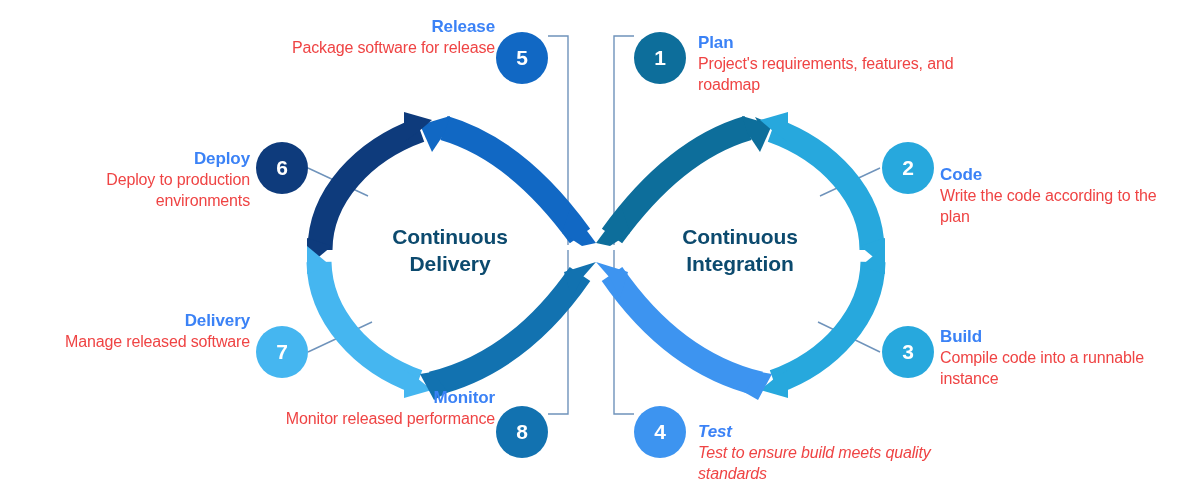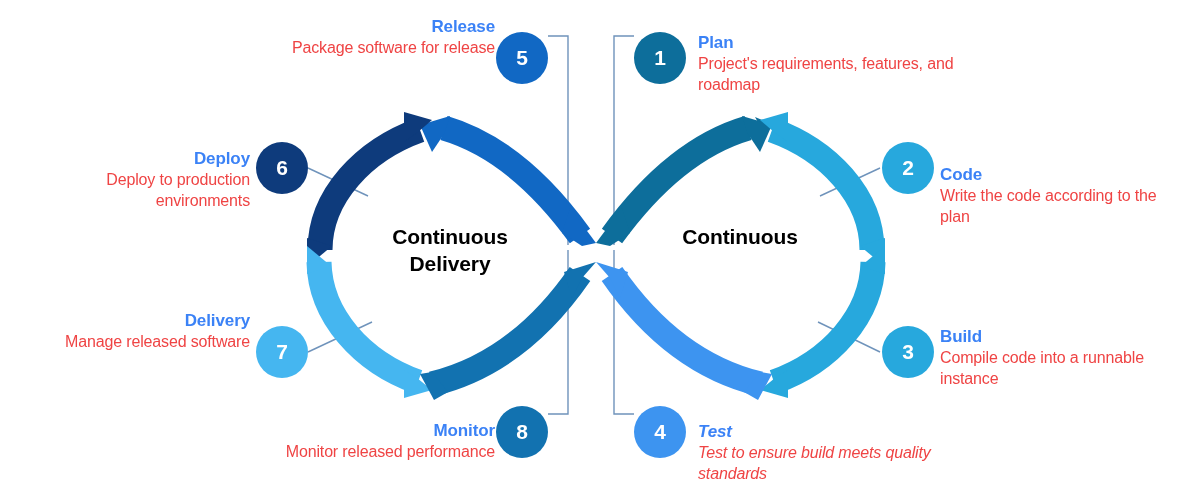--- a/index.html
+++ b/index.html
@@ -24,21 +24,21 @@
     left: 0;
     top: 0;
     width: 1177px;
     height: 500px;
   }
   .center-label {
     position: absolute;
     text-align: center;
     font-size: 21px;
     font-weight: bold;
-    color: #000000;
+    color: #0c4a6e;
     line-height: 1.28;
     letter-spacing: -0.1px;
   }
   #cd-label { left: 350px; top: 224px; width: 200px; }
   #ci-label { left: 640px; top: 224px; width: 200px; }
 
   .step-card {
     position: absolute;
   }
   .step-title {
@@ -145,20 +145,21 @@
     <polygon fill="#1272b0" points="596,262 564,272 572,298 582,278"></polygon>
     <polygon fill="#1272b0" points="420,374 434,400 448,392 432,372"></polygon>
   </svg>
 
   <div class="center-label" id="cd-label">
     <div>Continuous</div>
     <div>Delivery</div>
   </div>
   <div class="center-label" id="ci-label">
     <div>Continuous</div>
+    <div>Integration</div>
   </div>
 
   <div class="step-card align-right" style="left:240px; top:16px; width:255px;">
     <div class="step-title">Release</div>
     <div class="step-desc">Package software for release</div>
   </div>
   <div class="num-badge" style="left:496px; top:32px; background:#1168c4;">5</div>
 
   <div class="step-card align-left" style="left:698px; top:16px; width:280px;">
     <div class="step-title">Plan</div>
@@ -183,21 +184,21 @@
     <div class="step-desc">Manage released software</div>
   </div>
   <div class="num-badge" style="left:256px; top:326px; background:#45b6f0;">7</div>
 
   <div class="step-card align-left" style="left:940px; top:310px; width:230px;">
     <div class="step-title">Build</div>
     <div class="step-desc">Compile code into a runnable instance</div>
   </div>
   <div class="num-badge" style="left:882px; top:326px; background:#27a8dd;">3</div>
 
-  <div class="step-card align-right" style="left:280px; top:420px; width:215px;">
+  <div class="step-card align-right" style="left:280px; top:387px; width:215px;">
     <div class="step-title">Monitor</div>
     <div class="step-desc">Monitor released performance</div>
   </div>
   <div class="num-badge" style="left:496px; top:406px; background:#1272b0;">8</div>
 
   <div class="step-card align-left" style="left:698px; top:405px; width:280px;font-style:italic;">
     <div class="step-title">Test</div>
     <div class="step-desc">Test to ensure build meets quality standards</div>
   </div>
   <div class="num-badge" style="left:634px; top:406px; background:#3d94f0;">4</div>

